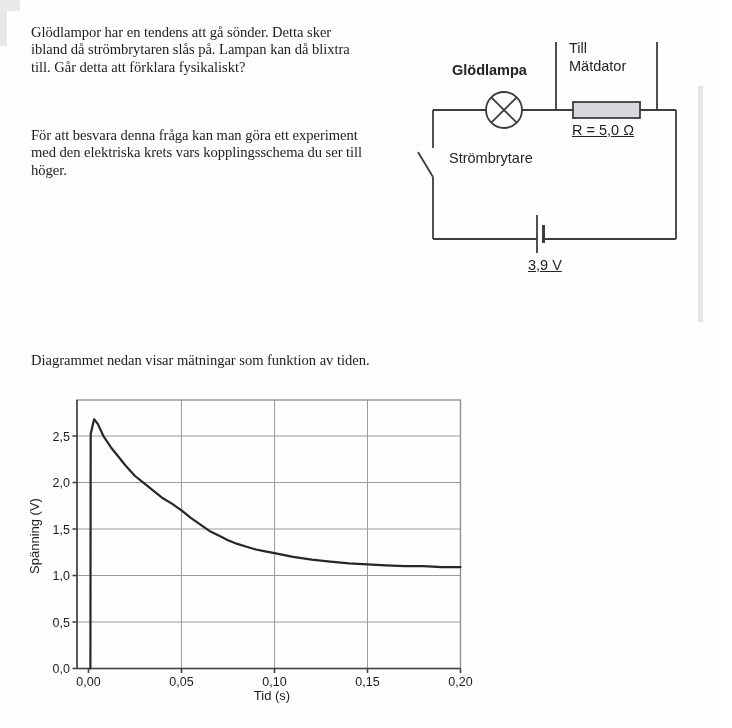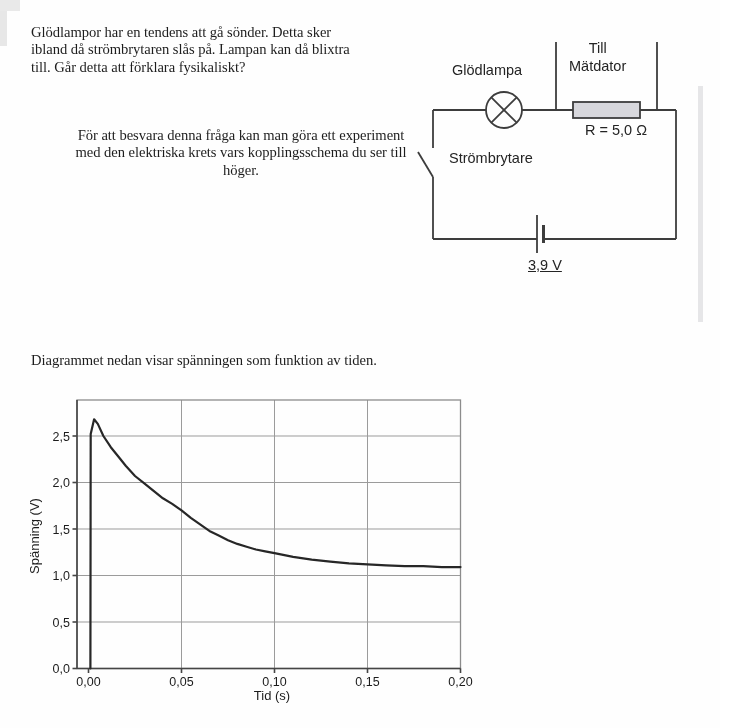--- a/index.html
+++ b/index.html
@@ -19,36 +19,35 @@
   .para{
     position:absolute;
     left:31px;
     width:420px;
     font-size:14.6px;
     line-height:17.3px;
     letter-spacing:-0.05px;
     white-space:pre-line;
     color:#1d1d1d;
   }
-  .p1{top:24px;} .p2{top:127px;text-align:center;} .p3{top:230px;} .p4{top:352px;}
+  .p1{top:24px;} .p2{top:127px;} .p3{top:230px;} .p4{top:352px;}
   
   .circuit{position:absolute;left:415px;top:20px;width:300px;height:268px;}
   .circuit svg{position:absolute;left:0;top:0;}
   .clabel{
     position:absolute;
     font-family:"Liberation Sans", sans-serif;
     font-size:14.5px;
     line-height:17.5px;
     color:#242424;
     white-space:pre-line;
-    text-align:center;
   }
-  .lbl-lamp{left:37px;top:42px;}
+  .lbl-lamp{left:37px;top:42px;font-weight:bold;}
   .lbl-meter{left:154px;top:20px;}
-  .lbl-resistor{left:170px;top:102px;}
+  .lbl-resistor{left:157px;top:102px;text-decoration:underline;}
   .lbl-switch{left:34px;top:130px;}
   .lbl-battery{left:113px;top:237px;text-decoration:underline;}
   
   .chart{position:absolute;left:25px;top:388px;width:480px;height:335px;}
   .grid{stroke:#9b9b9b;stroke-width:1;}
   .frame{fill:none;stroke:#8c8c8c;stroke-width:1.3;}
   .axis{stroke:#454545;stroke-width:1.6;}
   .curve{fill:none;stroke:#272727;stroke-width:2.2;stroke-linejoin:round;stroke-linecap:round;}
   .tick{font-family:"Liberation Sans", sans-serif;font-size:12.5px;fill:#1c1c1c;}
   .xtick{text-anchor:middle;}
@@ -63,21 +62,21 @@
   <div class="scan-left"></div>
   <div class="scan-top"></div>
   <div class="scan-right"></div>
 
   <div class="para p1">Glödlampor har en tendens att gå sönder. Detta sker
 ibland då strömbrytaren slås på. Lampan kan då blixtra
 till. Går detta att förklara fysikaliskt?</div>
   <div class="para p2">För att besvara denna fråga kan man göra ett experiment
 med den elektriska krets vars kopplingsschema du ser till
 höger.</div>
-  <div class="para p4">Diagrammet nedan visar spänningen som funktion av tiden.</div>
+  <div class="para p4">Diagrammet nedan visar mätningar som funktion av tiden.</div>
 
   <div class="circuit">
     <svg width="300" height="268" viewBox="0 0 300 268">
       <g stroke="#3d3d3d" stroke-width="1.8" fill="none">
 
         <line x1="141" y1="22" x2="141" y2="90"></line>
         <line x1="242" y1="22" x2="242" y2="90"></line>
 
         <line x1="18" y1="90" x2="71" y2="90"></line>
         <line x1="107" y1="90" x2="158" y2="90"></line>

